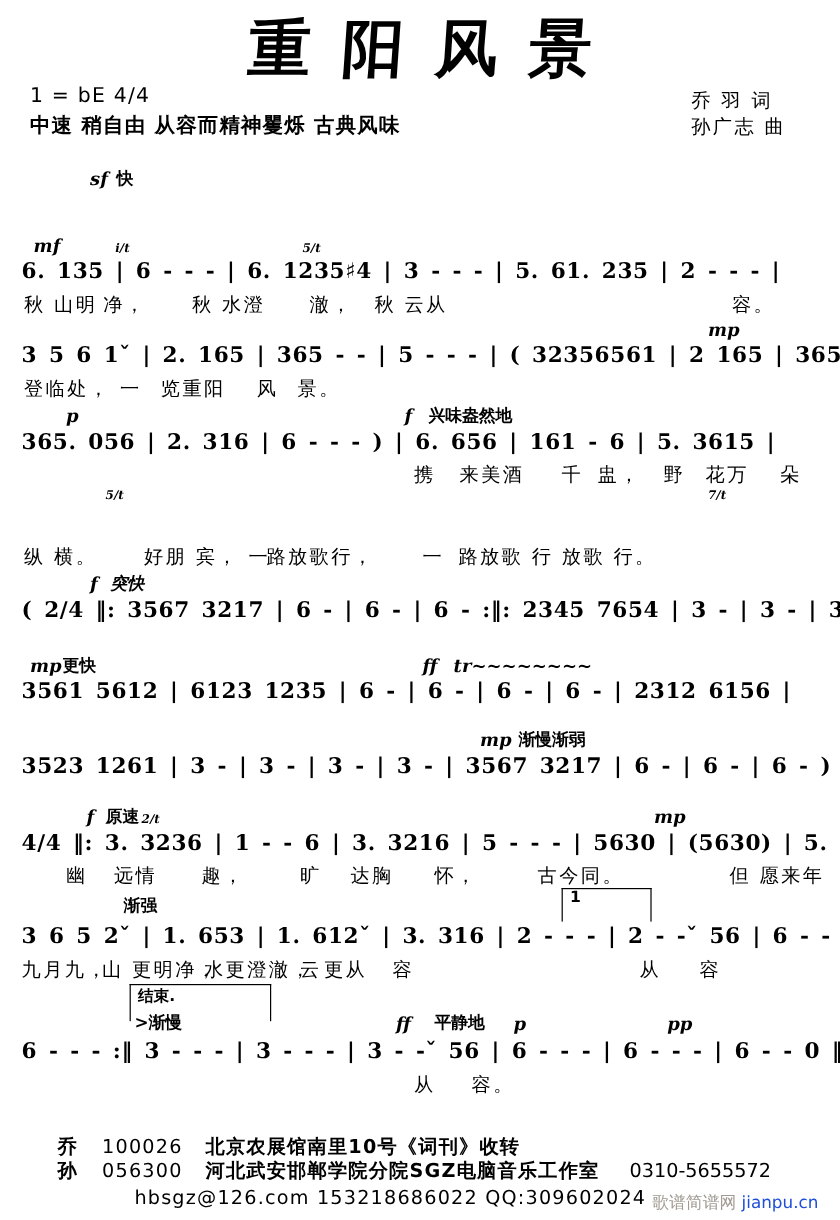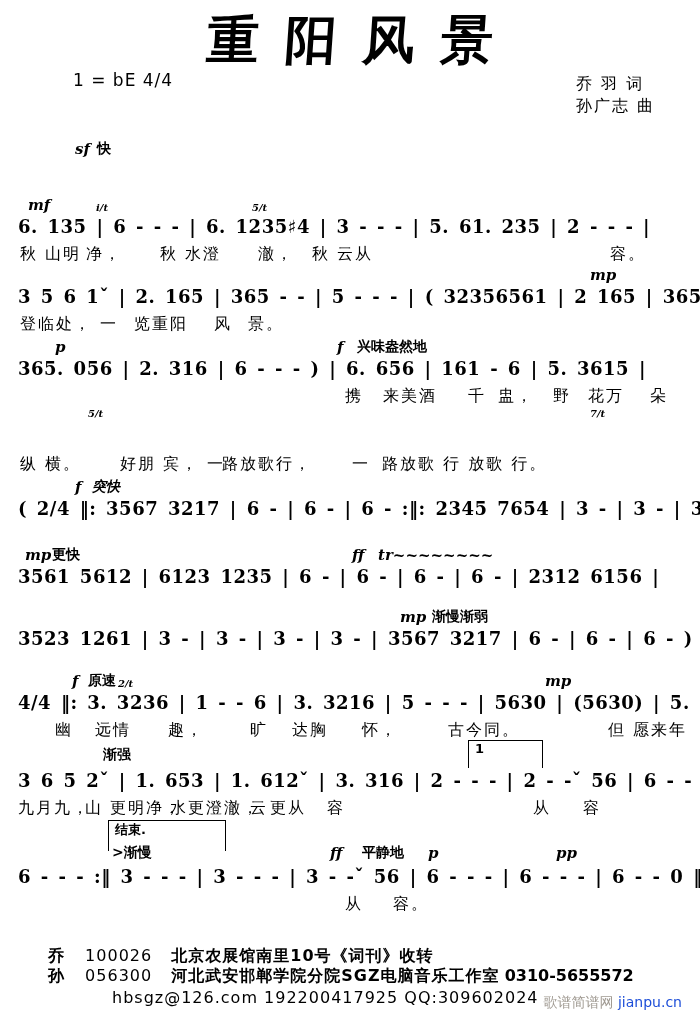--- a/index.html
+++ b/index.html
@@ -3,54 +3,55 @@
 <meta charset="utf-8">
 <style>
   html,body{margin:0;padding:0;background:#fff;}
   .page{position:relative;width:700px;height:1017px;background:#fff;overflow:hidden;
         font-family:"DejaVu Sans",sans-serif;color:#000;}
   
   .title{position:absolute;top:6px;left:0;width:700px;text-align:center;
          font-family:"DejaVu Serif",serif;font-weight:bold;font-size:52px;
          letter-spacing:26px;padding-left:26px;box-sizing:border-box;
          transform:skewX(-4deg);}
-  .keysig{position:absolute;left:25px;top:70px;font-size:17px;letter-spacing:1px;margin-left:48px;}
+  .keysig{position:absolute;left:25px;top:70px;font-size:17px;letter-spacing:1px;}
   .tempo{position:absolute;left:25px;top:93px;font-size:17px;font-weight:bold;letter-spacing:1px;}
   .credit1{position:absolute;left:576px;top:74px;font-size:16px;letter-spacing:2px;}
   .credit2{position:absolute;left:576px;top:96px;font-size:16px;letter-spacing:2px;}
   
   .system{position:absolute;left:0;width:648px;height:78px;}
   .ann{position:absolute;top:0;white-space:nowrap;}
   .dyn{font-family:"DejaVu Serif",serif;font-style:italic;font-weight:bold;font-size:15px;}
   .cn{font-weight:bold;font-size:14px;}
   .orn{font-family:"DejaVu Serif",serif;font-style:italic;font-weight:bold;font-size:10px;}
   .box{border:1px solid #000;border-bottom:none;font-size:13px;font-weight:bold;
        padding:0 4px 12px 6px;box-sizing:border-box;}
   .notation{position:absolute;top:20px;left:18px;white-space:nowrap;
             font-family:"DejaVu Serif",serif;font-weight:bold;font-size:18px;
             letter-spacing:.5px;word-spacing:3px;}
   .lyric{position:absolute;top:48px;font-size:16px;letter-spacing:2px;white-space:nowrap;}
   
   .f-row{position:absolute;left:48px;font-size:16px;white-space:nowrap;}
   .f-who{font-weight:bold;letter-spacing:2px;}
   .f-code{margin-left:14px;letter-spacing:1px;}
   .f-addr{margin-left:14px;font-weight:bold;letter-spacing:1px;}
-  .f-phone{margin-left:0;font-weight:bold;}
+  .f-phone{margin-left:20px;font-weight:normal;}
   .f-contact{position:absolute;left:112px;top:988px;font-size:16px;letter-spacing:1px;}
   .watermark{position:absolute;right:18px;top:994px;font-size:14px;white-space:nowrap;}
   .wm-name{color:#a09a92;}
   .wm-url{color:#1d4ed8;}
 </style>
 </head>
 <body>
 
 <div class="page">
 
   <div class="title">重阳风景</div>
   <div class="keysig">1 = bE 4/4</div>
+  <div class="tempo">中速 稍自由 从容而精神矍烁 古典风味</div>
   <div class="credit1">乔  羽 词</div>
   <div class="credit2">孙广志 曲</div>
 
   <div>
       <div class="system" style="top: 140px;">
         <span class="ann dyn" style="left: 75px;">sf</span>
         <span class="ann cn" style="left: 97px;">快</span>
       </div>
       <div class="system" style="top: 196px;">
         <span class="ann dyn" style="left: 28px;">mf</span>
@@ -161,20 +162,20 @@
     <span class="f-who">乔</span>
     <span class="f-code">100026</span>
     <span class="f-addr">北京农展馆南里10号《词刊》收转</span>
   </div>
   <div class="f-row" style="top:966px">
     <span class="f-who">孙</span>
     <span class="f-code">056300</span>
     <span class="f-addr">河北武安邯郸学院分院SGZ电脑音乐工作室</span>
     <span class="f-phone">0310-5655572</span>
   </div>
-  <div class="f-contact">hbsgz@126.com 192200417925 QQ:309602024</div>
+  <div class="f-contact">hbsgz@126.com 153218686022 QQ:309602024</div>
 
   <div class="watermark">
     <span class="wm-name">歌谱简谱网</span>
     <span class="wm-url">jianpu.cn</span>
   </div>
 
 </div>
 
 </body></html>

